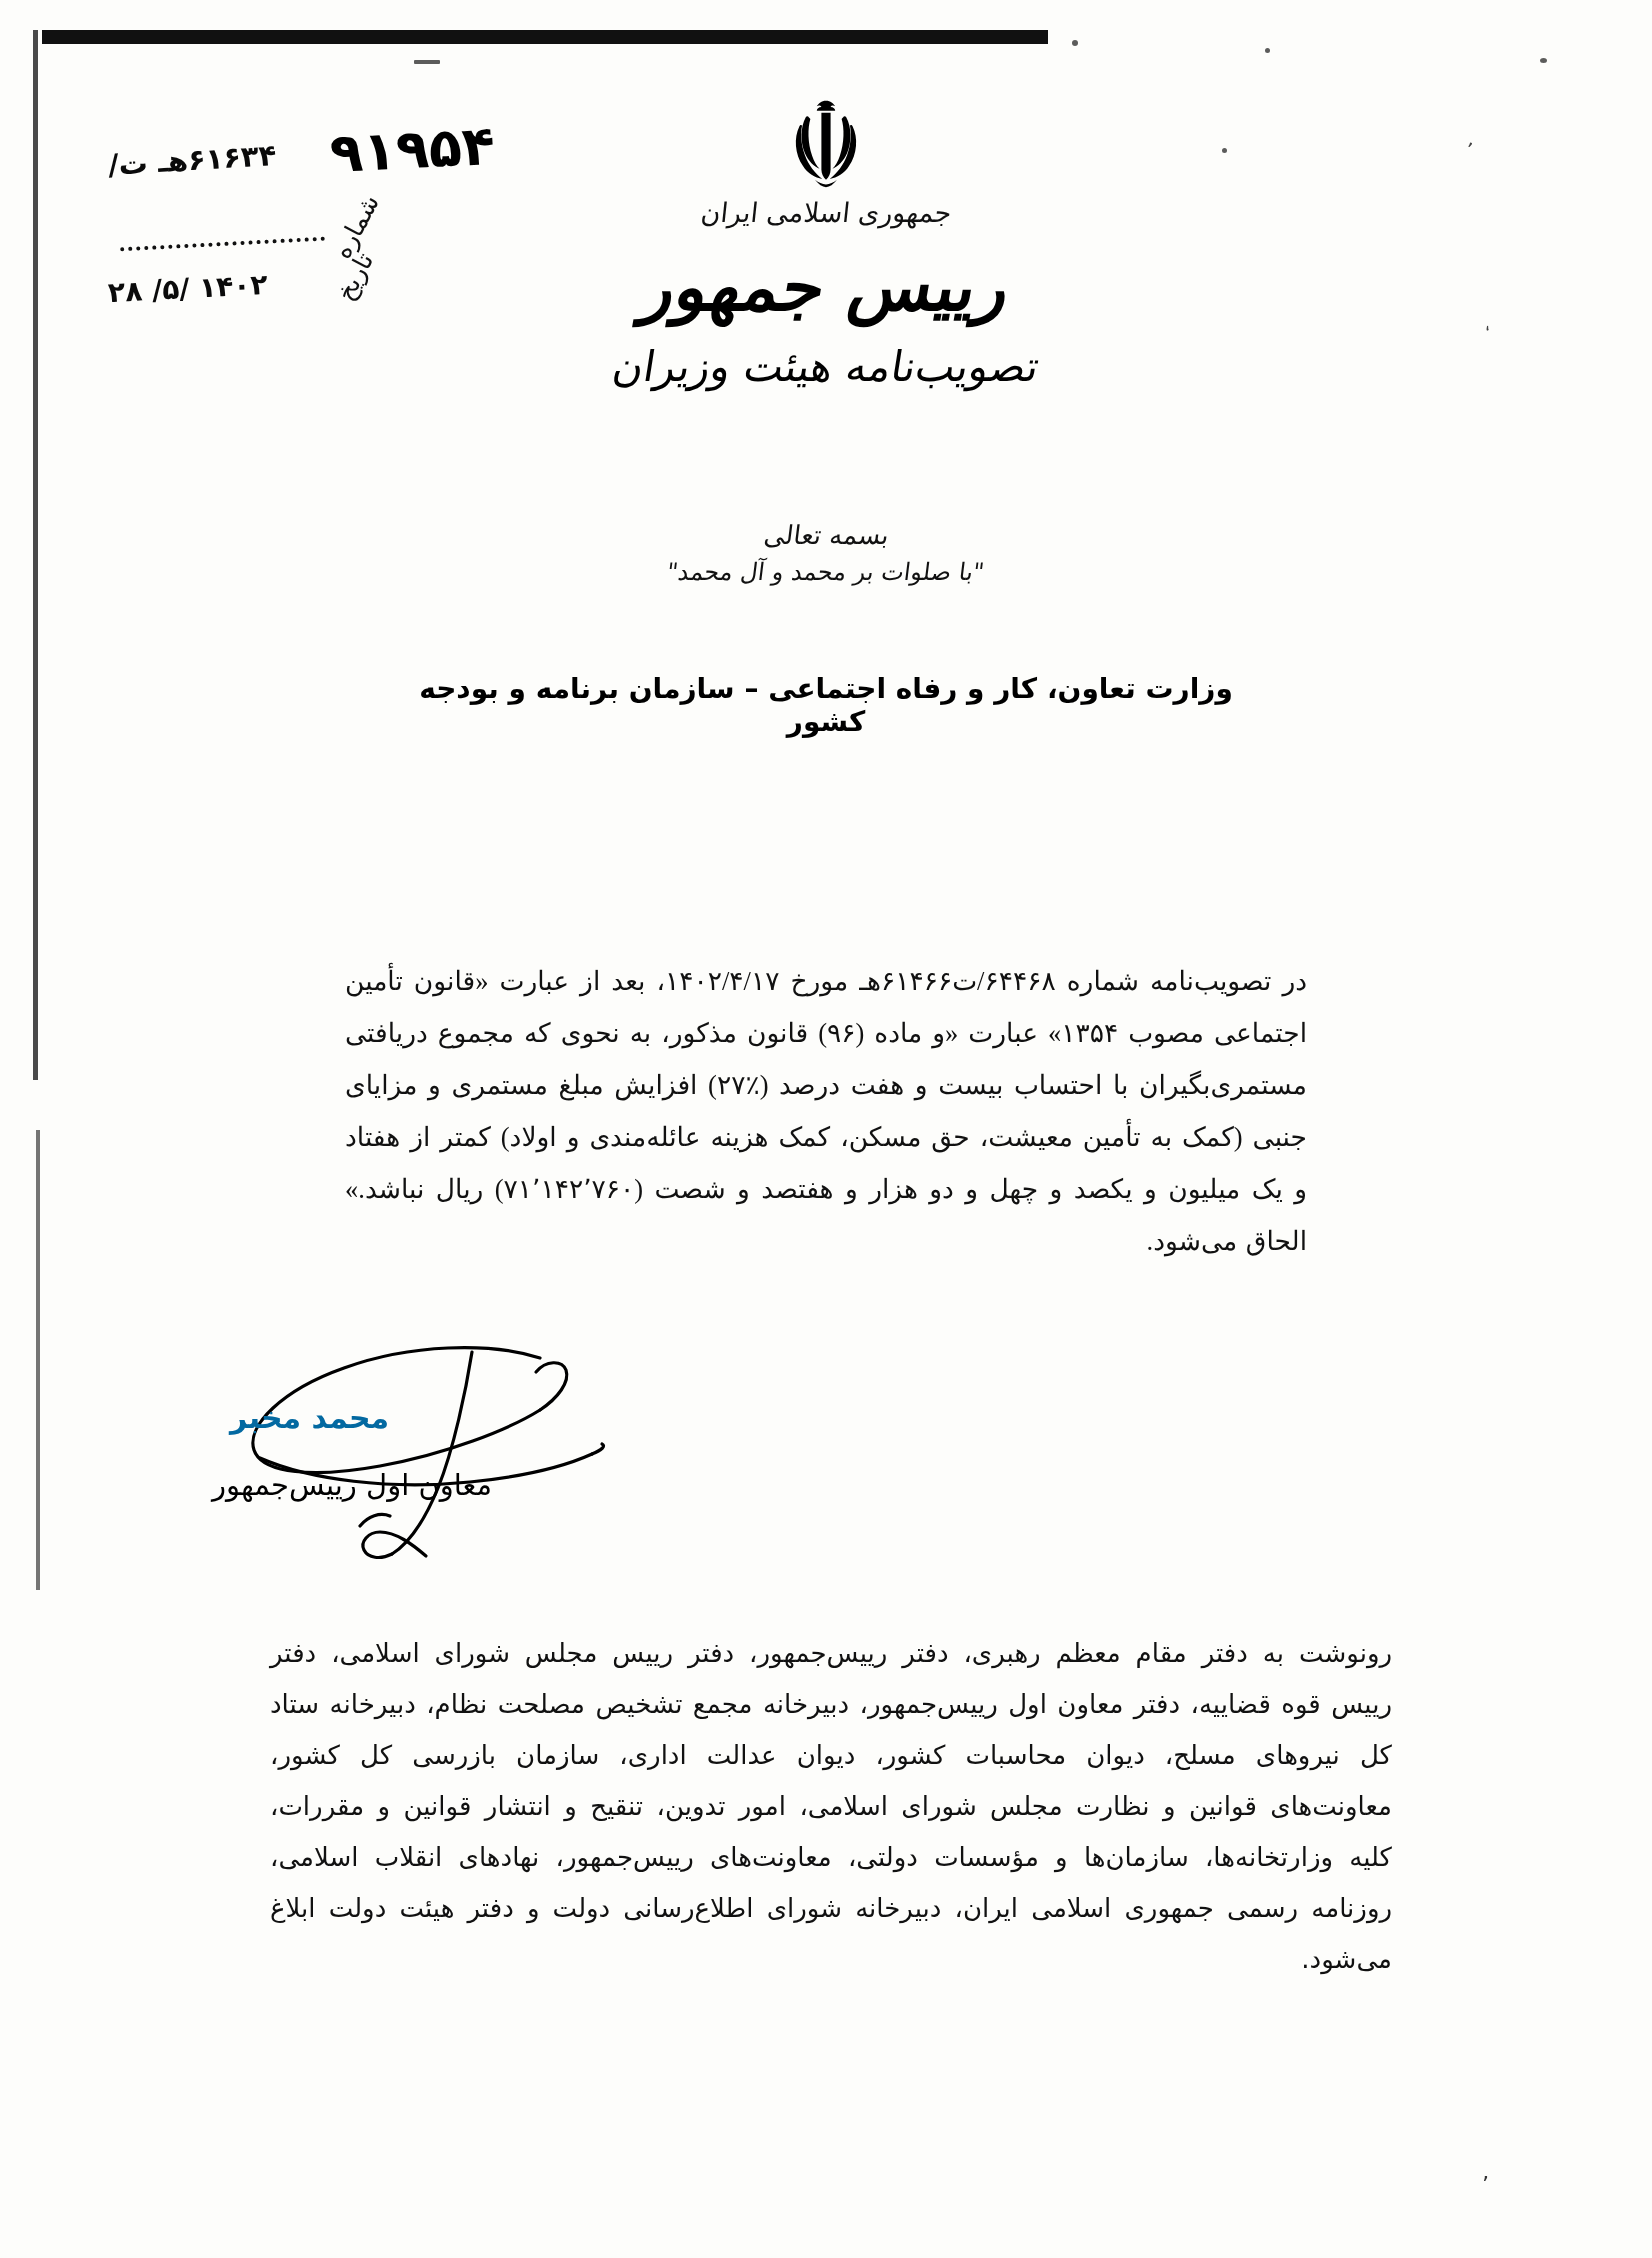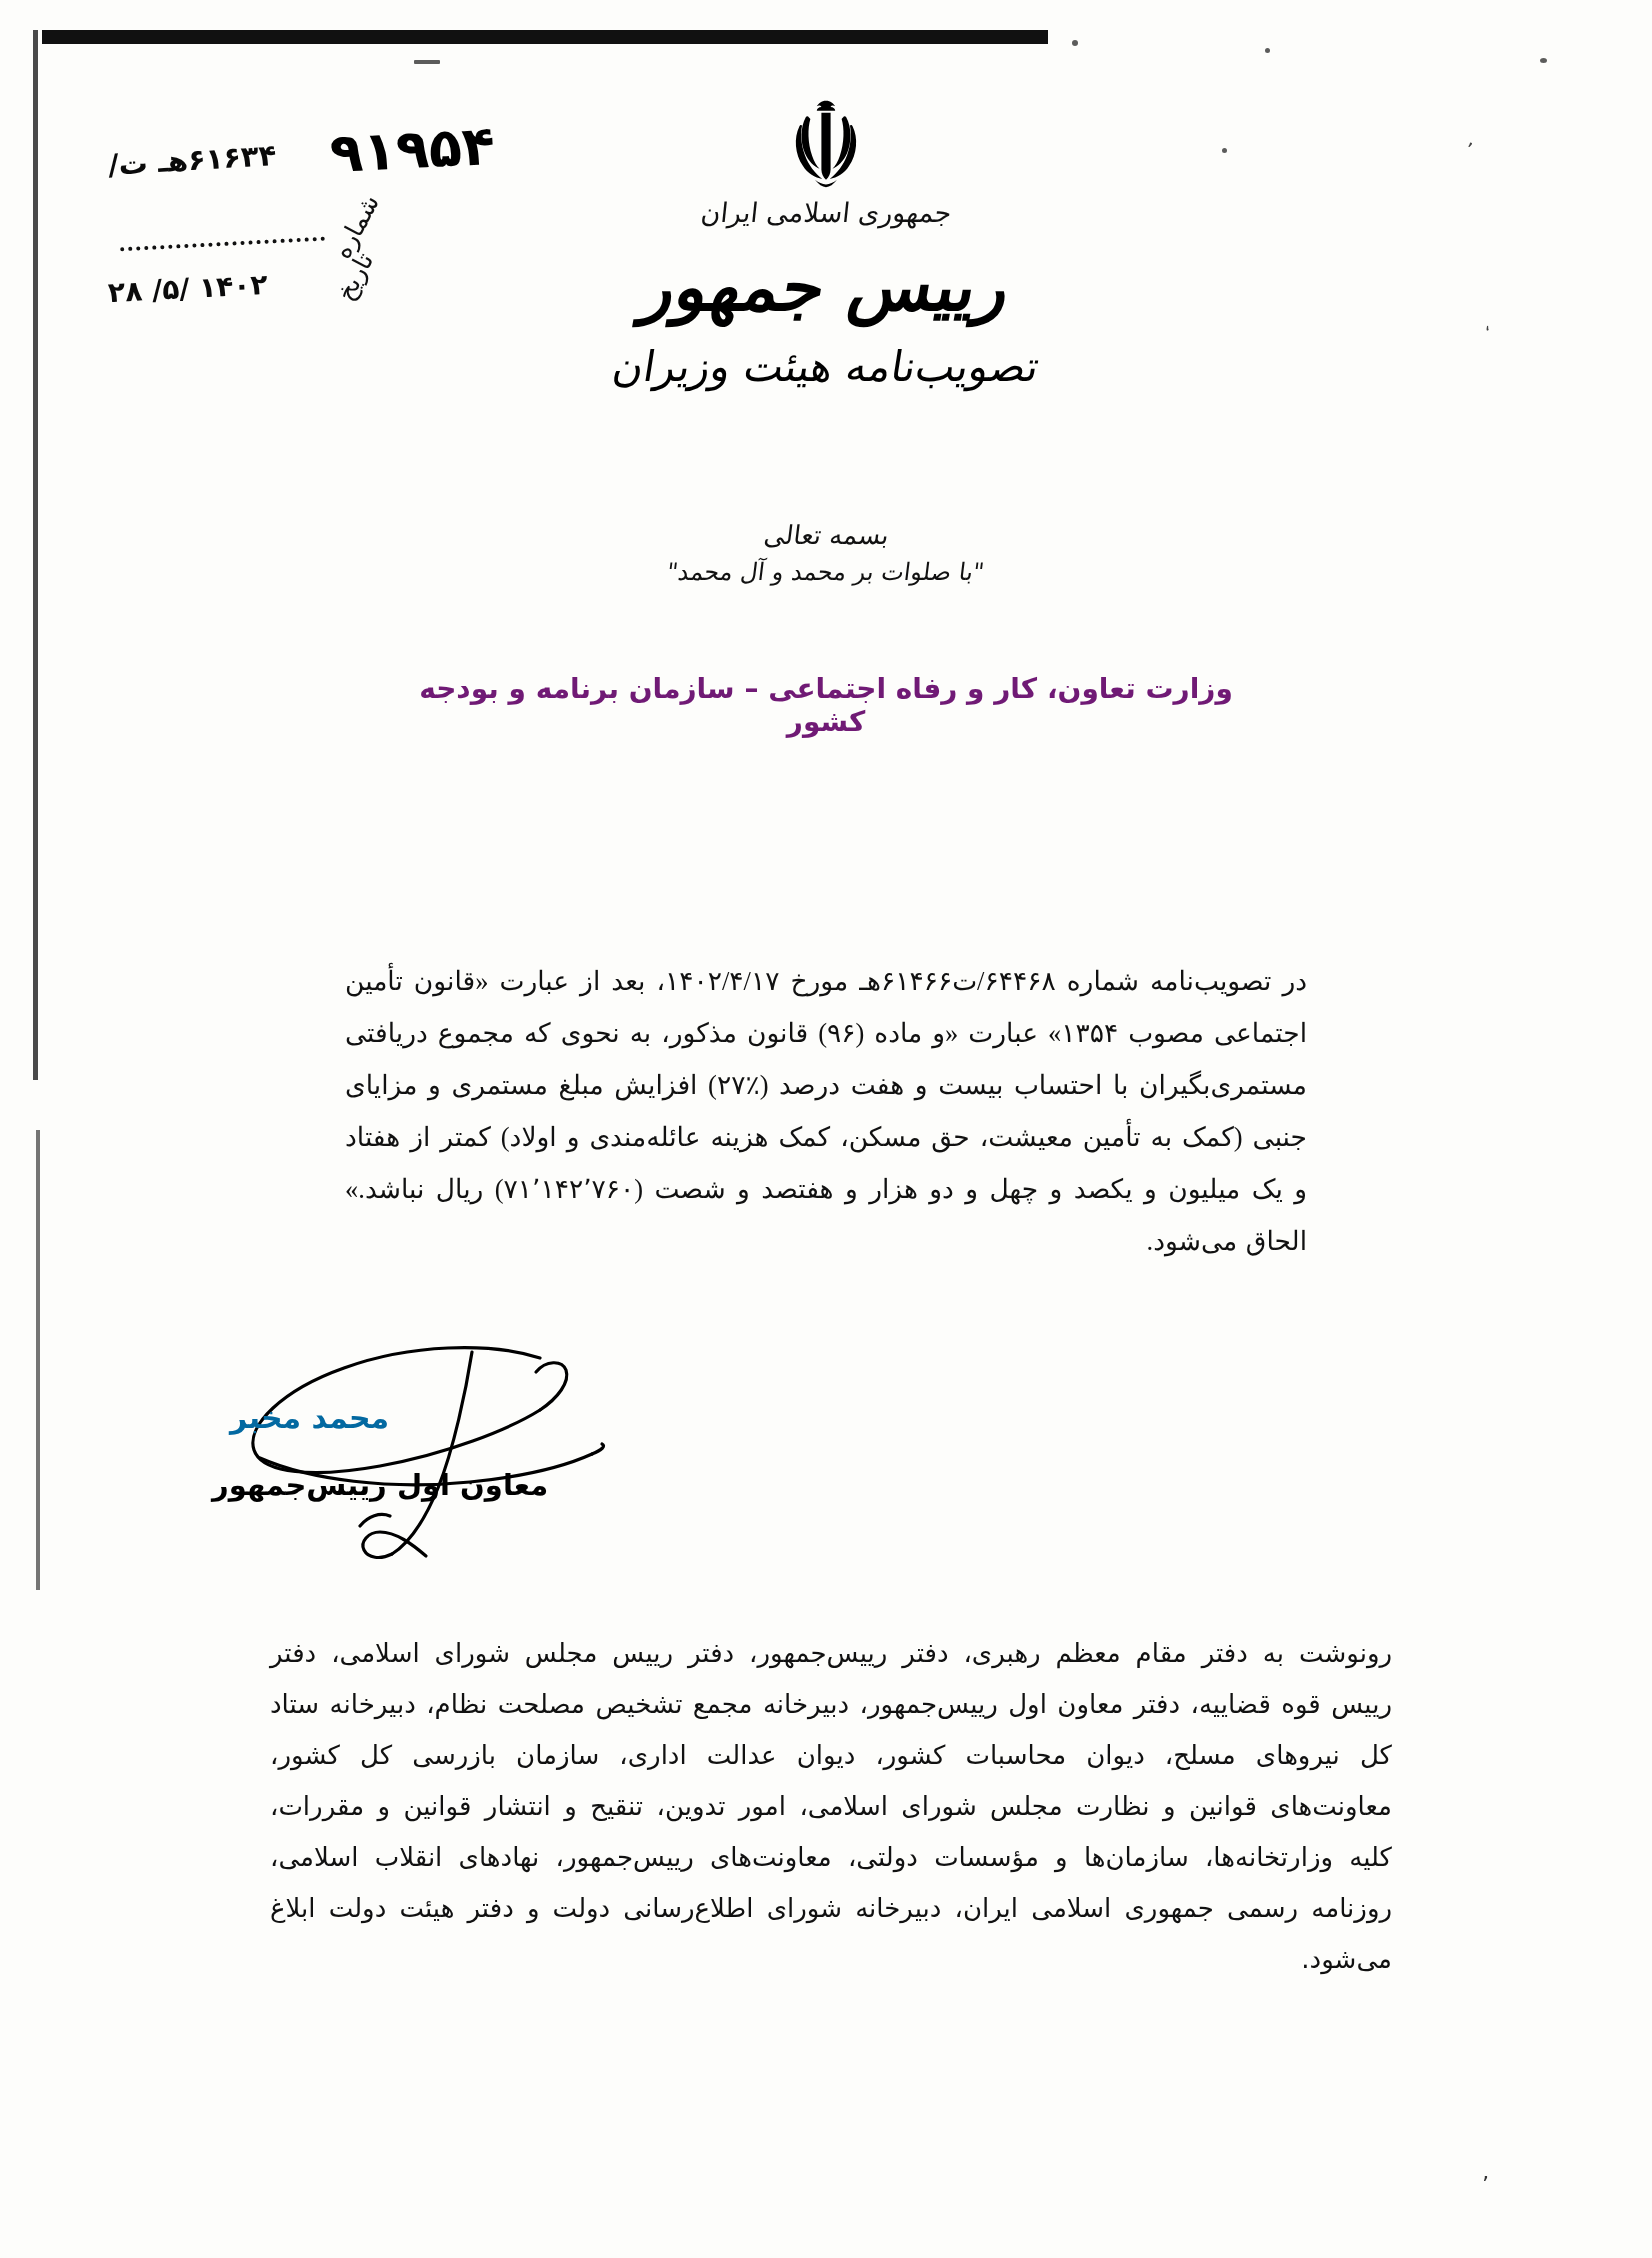--- a/index.html
+++ b/index.html
@@ -180,21 +180,21 @@
 
   
   .addressee {
     position: absolute;
     right: 400px;
     left: 400px;
     top: 672px;
     text-align: center;
     font-size: 28px;
     font-weight: bold;
-    color: #701a75;
+    color: #000000;
     direction: rtl;
     letter-spacing: .3px;
   }
 
   .para {
     position: absolute;
     right: 345px;
     left: 345px;
     direction: rtl;
     text-align: justify;
@@ -224,21 +224,21 @@
     font-weight: bold;
     color: #0369a1;
     direction: rtl;
     letter-spacing: 1px;
   }
   .sig-title {
     position: absolute;
     left: 212px;
     top: 1468px;
     font-size: 29px;
-    font-weight: bold;
+    font-weight: normal;
     color: #000;
     direction: rtl;
     letter-spacing: .5px;
   }
 
   
   .dist {
     position: absolute;
     right: 260px;
     left: 270px;

